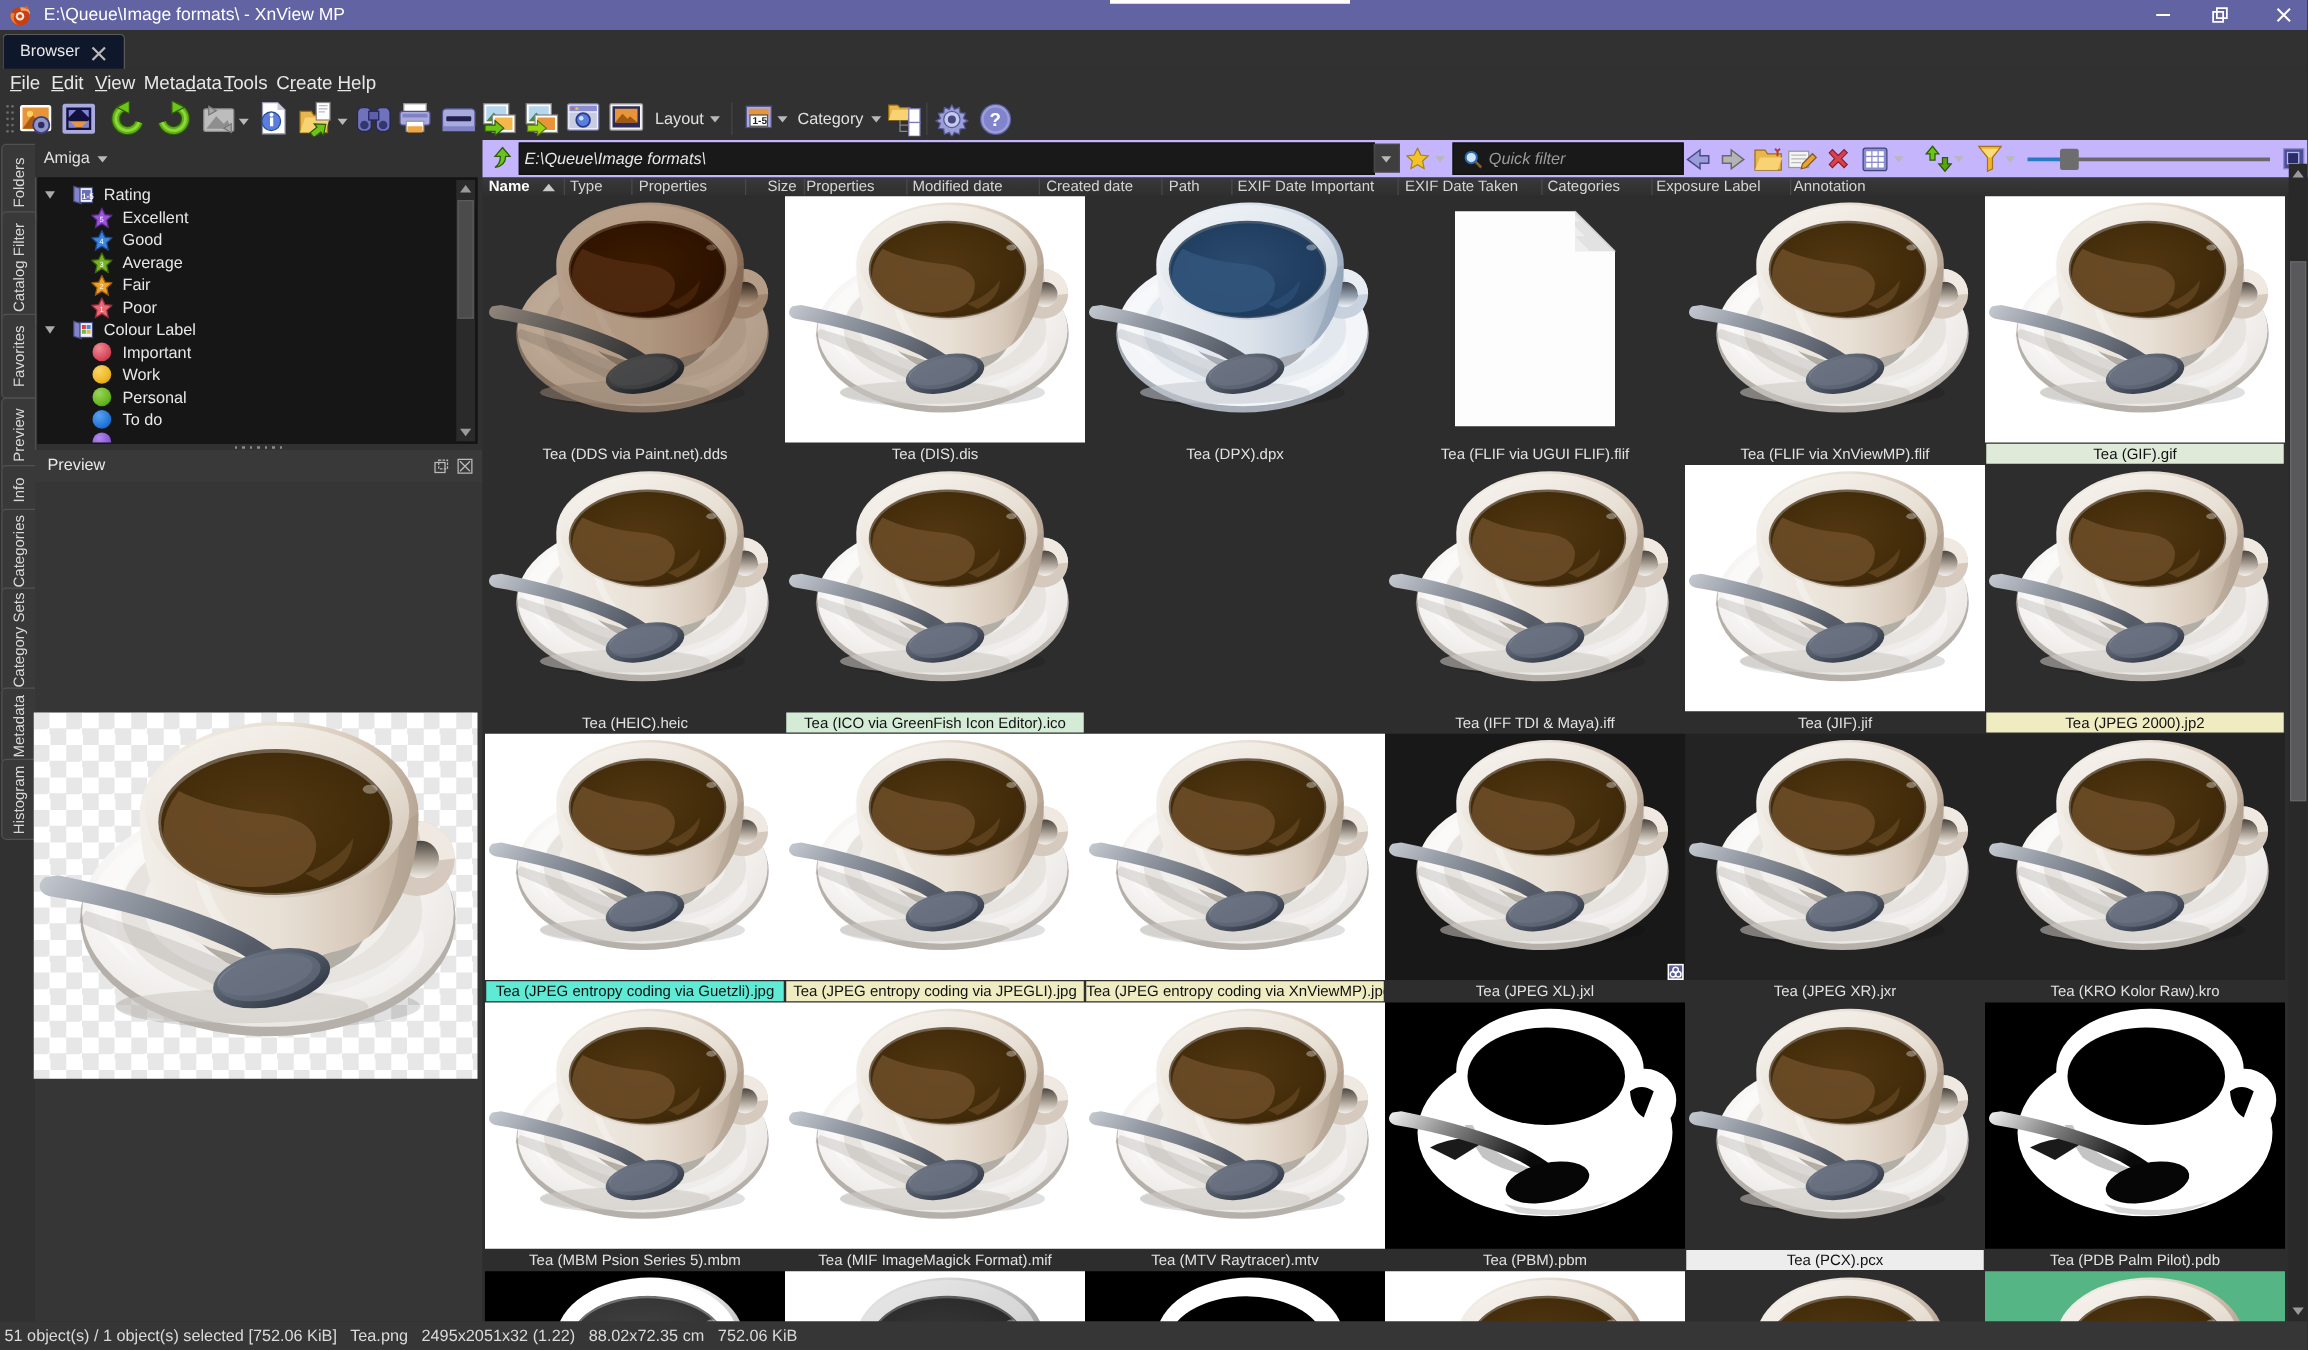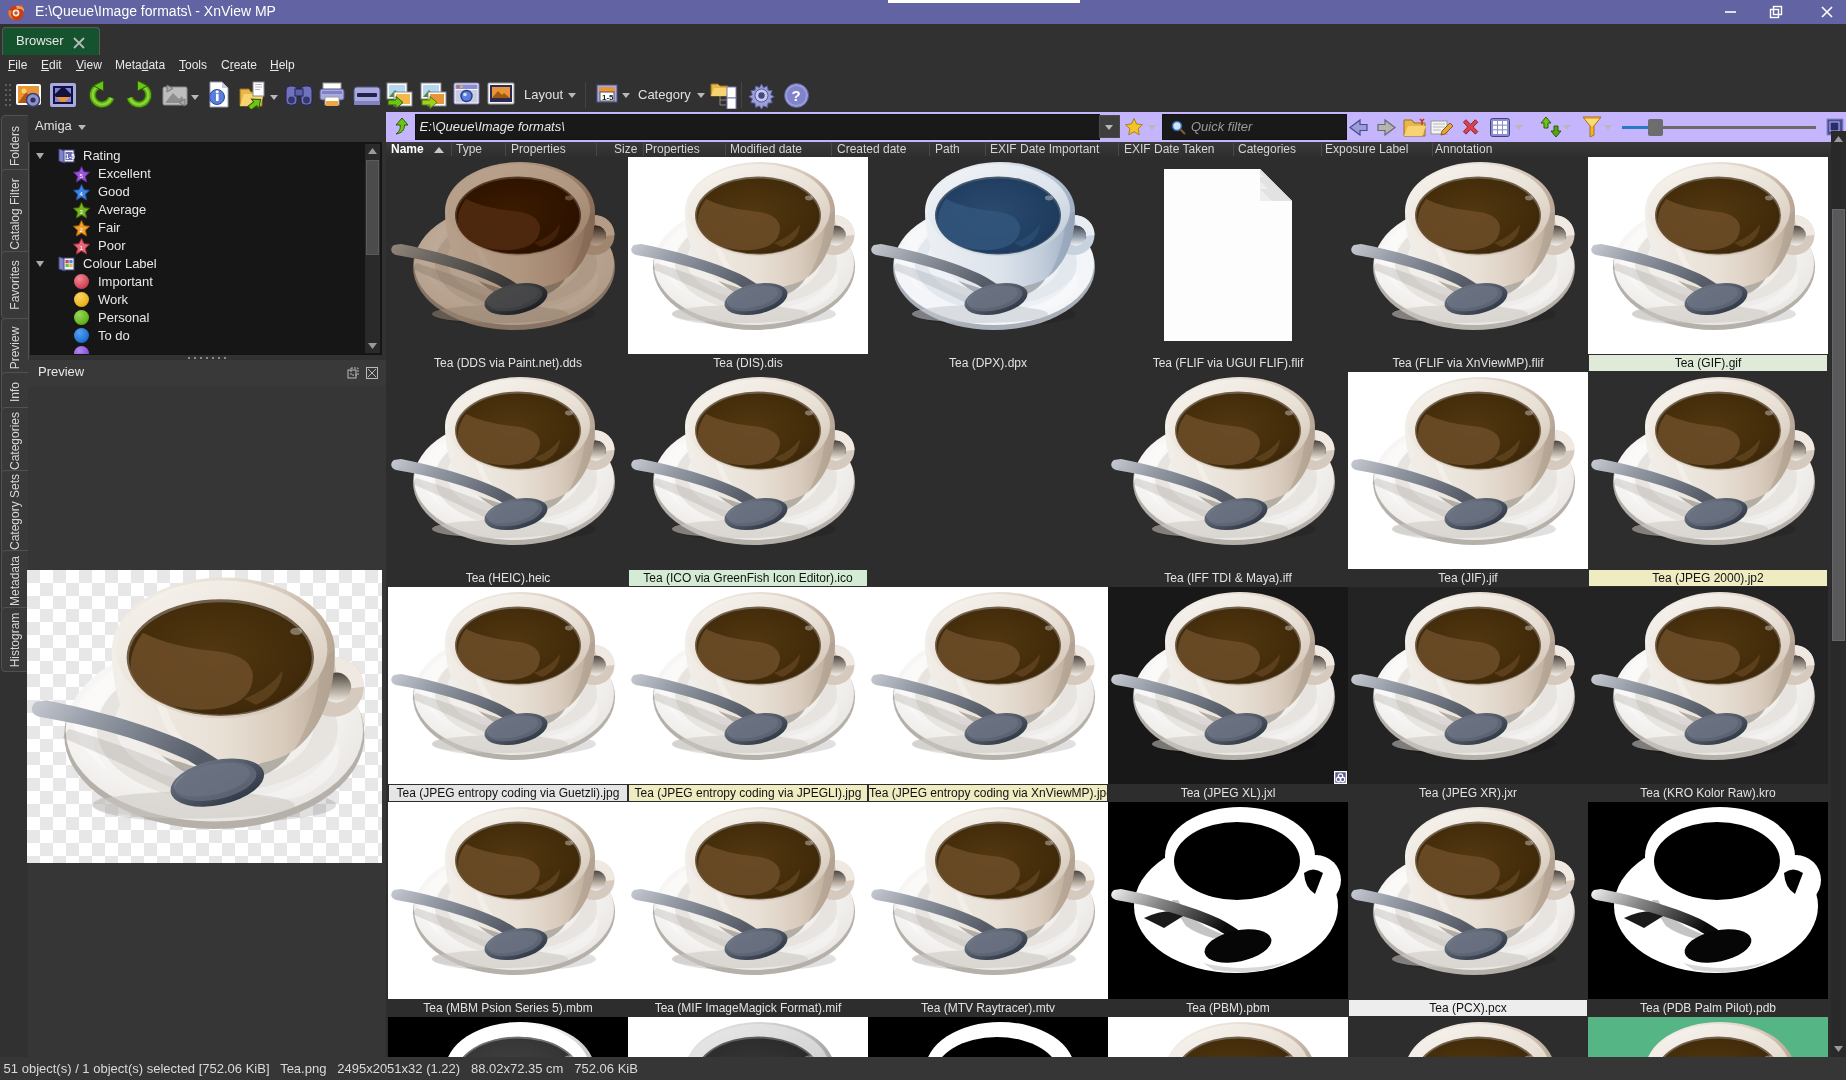--- a/index.html
+++ b/index.html
@@ -5,23 +5,23 @@
   html,body{margin:0;padding:0;}
   body{width:1846px;height:1080px;overflow:hidden;position:relative;background:#2e2d2e;
        font-family:"Liberation Sans",sans-serif;-webkit-font-smoothing:antialiased;}
   .abs{position:absolute;}
   
   #titlebar{left:0;top:0;width:1846px;height:24px;background:#6263a2;color:#fff;}
   #titletext{left:35px;top:3px;font-size:14px;color:#fff;}
   #whiteline{left:888px;top:0;width:192px;height:3px;background:#fff;}
   
   #tabbar{left:0;top:24px;width:1846px;height:31px;background:#323132;}
-  #tab1{left:2px;top:3px;width:96px;height:28px;background:#14532d;border:1px solid #5a595a;border-bottom:none;border-radius:4px 4px 0 0;color:#e8e8e8;font-size:13px;}
+  #tab1{left:2px;top:3px;width:96px;height:28px;background:#0f172a;border:1px solid #5a595a;border-bottom:none;border-radius:4px 4px 0 0;color:#e8e8e8;font-size:13px;}
   
-  #menubar{left:0;top:55px;width:1846px;height:23px;background:#323132;color:#e8e8e8;font-size:12px;}
+  #menubar{left:0;top:55px;width:1846px;height:23px;background:#323132;color:#e8e8e8;font-size:15px;}
   .mitem{position:absolute;top:3px;}
   .mitem u{text-decoration:underline;}
   
   #toolbar{left:0;top:78px;width:1846px;height:34px;background:#323132;}
   .tbtxt{position:absolute;top:9px;color:#e0e0e0;font-size:13px;}
   .dd{position:absolute;width:0;height:0;border-left:4px solid transparent;border-right:4px solid transparent;border-top:5px solid #b8b8b8;}
   
   #leftdock{left:0;top:112px;width:386px;height:945px;background:#323132;}
   .vtab{position:absolute;left:1px;width:26px;background:#3a393a;border:1px solid #525152;border-radius:4px 0 0 4px;}
   .vtab span{position:absolute;left:50%;top:50%;transform:translate(-50%,-50%) rotate(-90deg);white-space:nowrap;color:#d8d8d8;font-size:12px;}
@@ -708,21 +708,21 @@
 <div class="cell" style="left:1202px;top:260px">
       <div class="thumb" style=""><svg width="240" height="196" viewBox="0 0 240 196" style="">
           <use href="#cup"></use>
         </svg></div>
       <div class="lbl hl" style="background:#efecc2;">Tea (JPEG 2000).jp2</div>
     </div>
 <div class="cell" style="left:2px;top:475px">
       <div class="thumb" style="background:white;"><svg width="240" height="196" viewBox="0 0 240 196" style="">
           <use href="#cup"></use>
         </svg></div>
-      <div class="lbl hl" style="background:#e5e5e5;">Tea (JPEG entropy coding via Guetzli).jpg</div>
+      <div class="lbl hl" style="background:#5eead4;">Tea (JPEG entropy coding via Guetzli).jpg</div>
     </div>
 <div class="cell" style="left:242px;top:475px">
       <div class="thumb" style="background:white;"><svg width="240" height="196" viewBox="0 0 240 196" style="">
           <use href="#cup"></use>
         </svg></div>
       <div class="lbl hl" style="background:#efecc2;">Tea (JPEG entropy coding via JPEGLI).jpg</div>
     </div>
 <div class="cell" style="left:482px;top:475px">
       <div class="thumb" style="background:white;"><svg width="240" height="196" viewBox="0 0 240 196" style="">
           <use href="#cup"></use>

